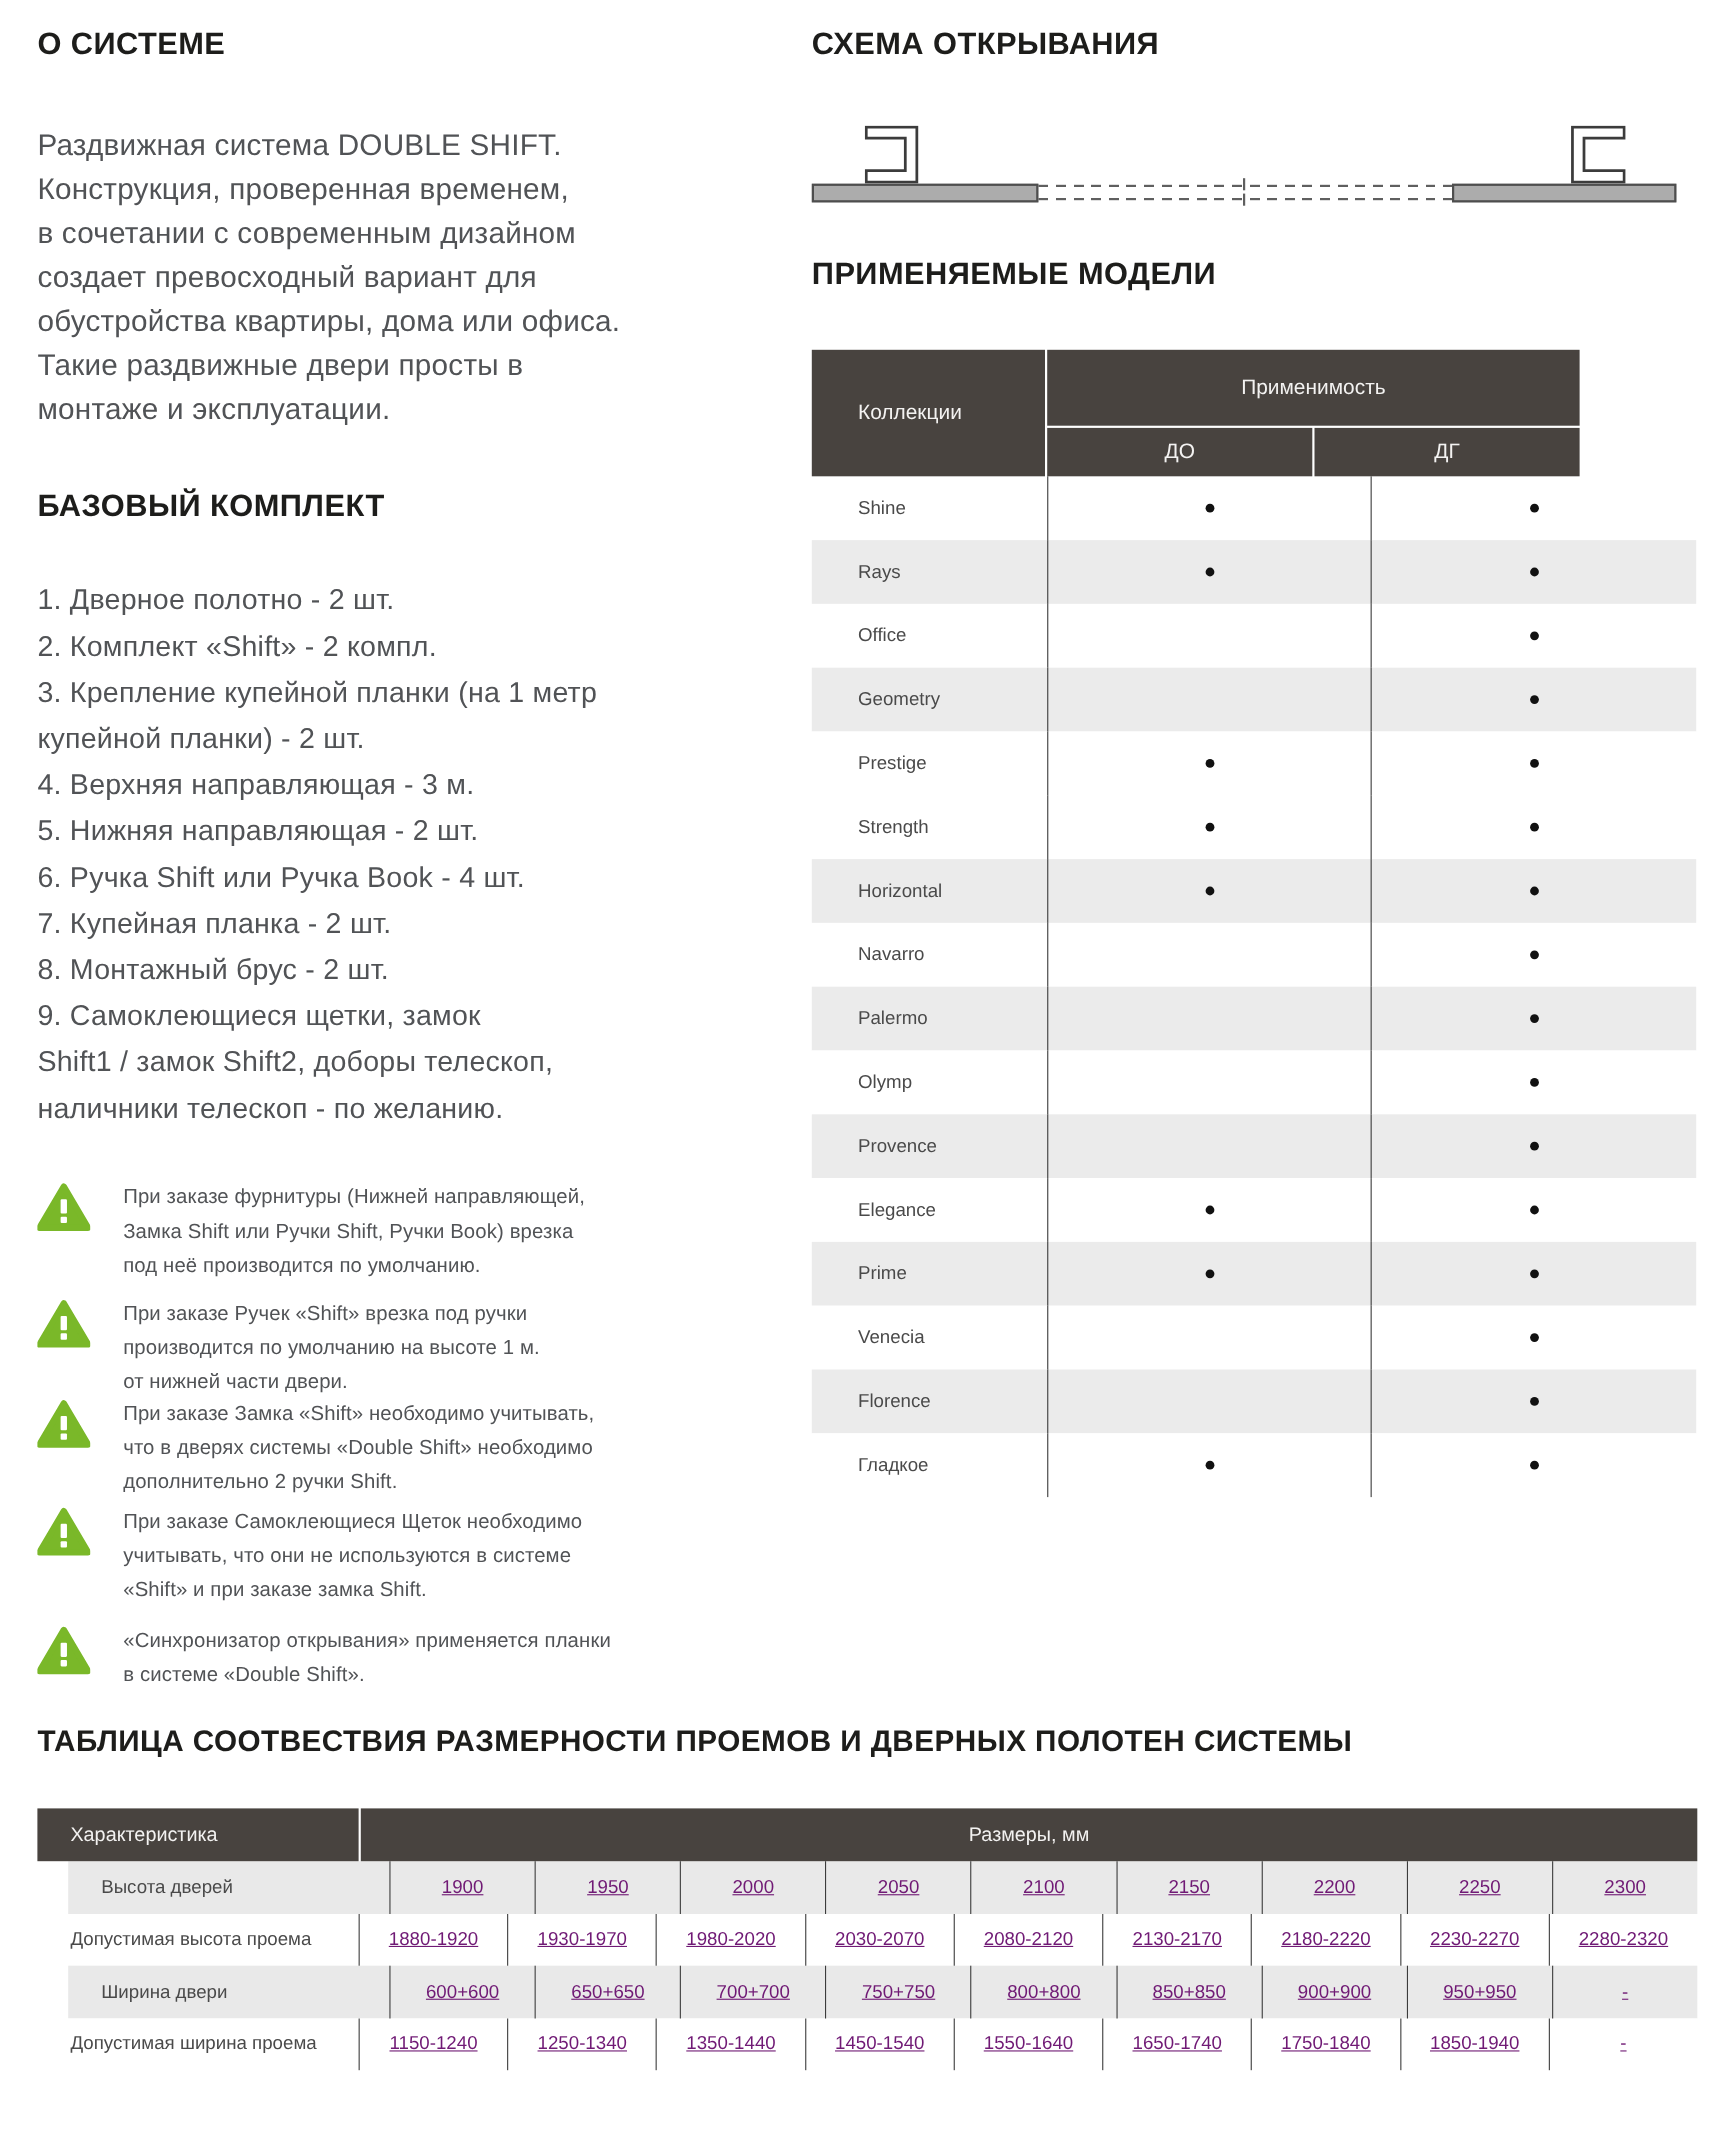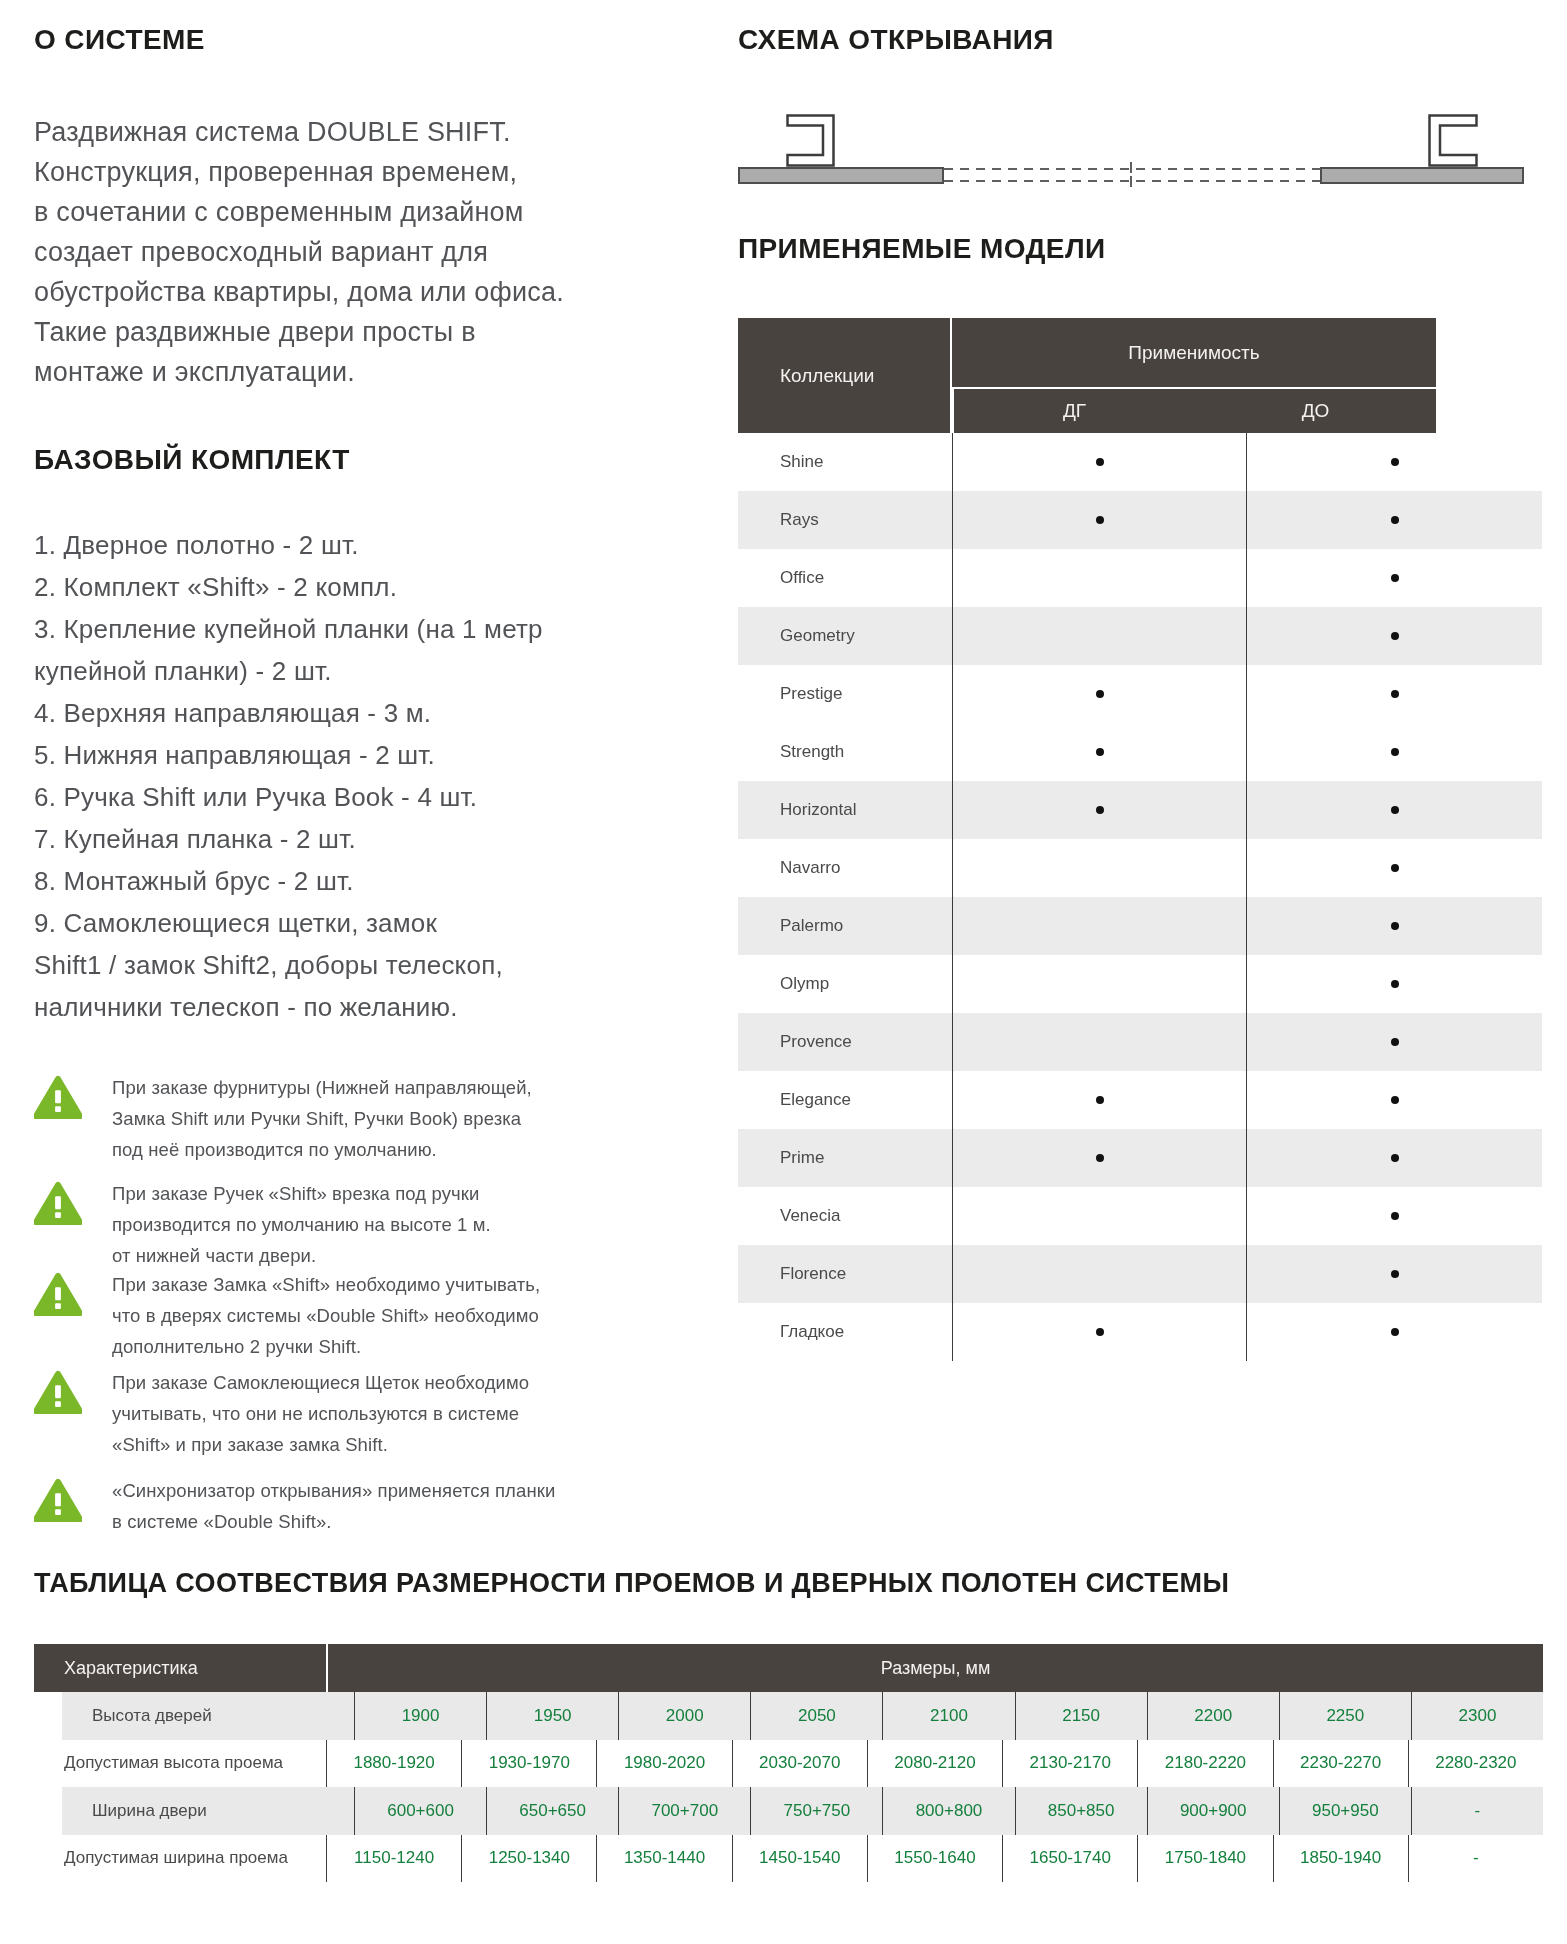--- a/index.html
+++ b/index.html
@@ -63,21 +63,21 @@
   .st-char{width:292px;background:var(--hdr);color:#f3f2f1;display:flex;
            align-items:center;padding-left:30px;box-sizing:border-box;font-size:18px;}
   .st-sizes{flex:1;margin-left:2px;background:var(--hdr);color:#f3f2f1;display:flex;
             align-items:center;justify-content:center;font-size:18px;}
   .st-row{display:flex;height:47.5px;background:#ffffff;}
   .st-row.shaded{background:#e9e9e9;margin-left:28px;}
   .st-label{width:292px;display:flex;align-items:center;padding-left:30px;
             box-sizing:border-box;color:#4a4a4a;}
   .st-cells{flex:1;display:flex;}
   .st-val{flex:1;display:flex;align-items:center;justify-content:center;
-          color:#15803d;border-left:1px solid #3c3c3c;box-sizing:border-box;}
+          color:#701a75;border-left:1px solid #3c3c3c;box-sizing:border-box;text-decoration:underline;}
 </style>
 </head>
 <body>
 
 <div class="sec-title" style="left:34px;top:24px;">О СИСТЕМЕ</div>
 
 <div class="para">
 
 <div>Раздвижная система DOUBLE SHIFT.</div>
     <div>Конструкция, проверенная временем,</div>
@@ -208,22 +208,22 @@
 </div>
 
 <div class="sec-title" style="left:738px;top:233px;">ПРИМЕНЯЕМЫЕ МОДЕЛИ</div>
 
 <div id="models" style="--hdr:#48433f;">
   <div class="mt-head">
     <div class="mt-coll">Коллекции</div>
     <div class="mt-right">
       <div class="mt-apply">Применимость</div>
       <div class="mt-sub">
+        <div class="mt-sub-cell do">ДО</div>
         <div class="mt-sub-cell dg">ДГ</div>
-        <div class="mt-sub-cell do">ДО</div>
       </div>
     </div>
   </div>
 
   <div>
 
   <div class="mt-row">
         <div class="mt-name">Shine</div>
         <div class="mt-cell do">
           <span class="dot"></span>

